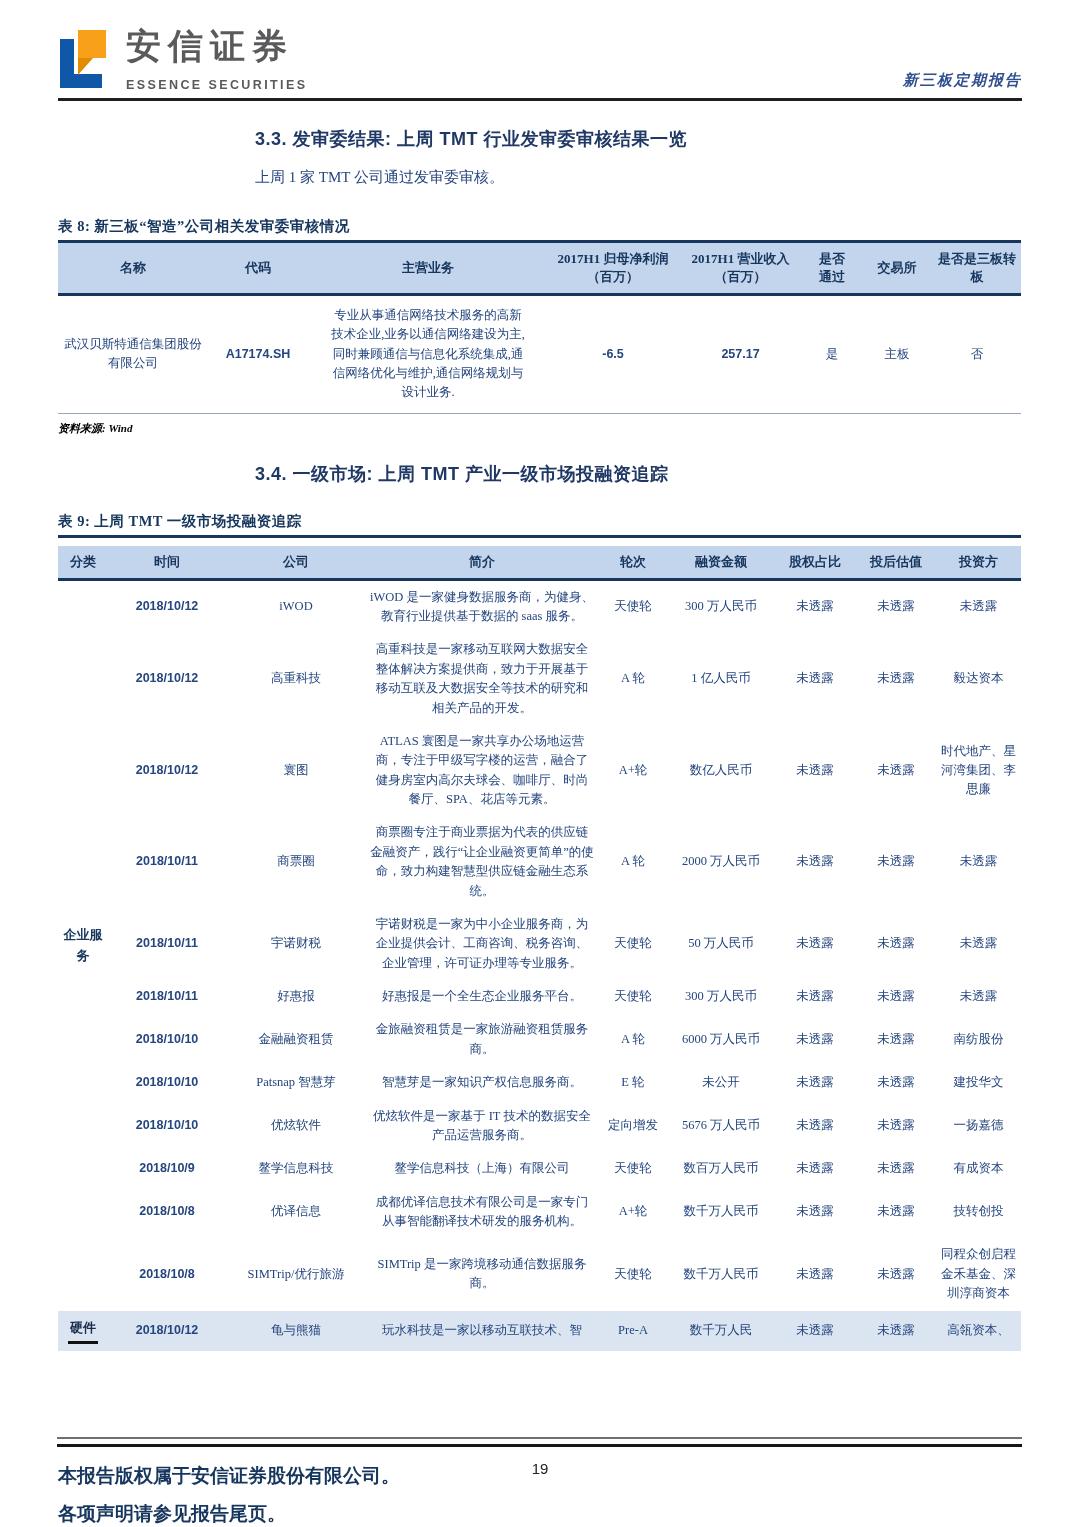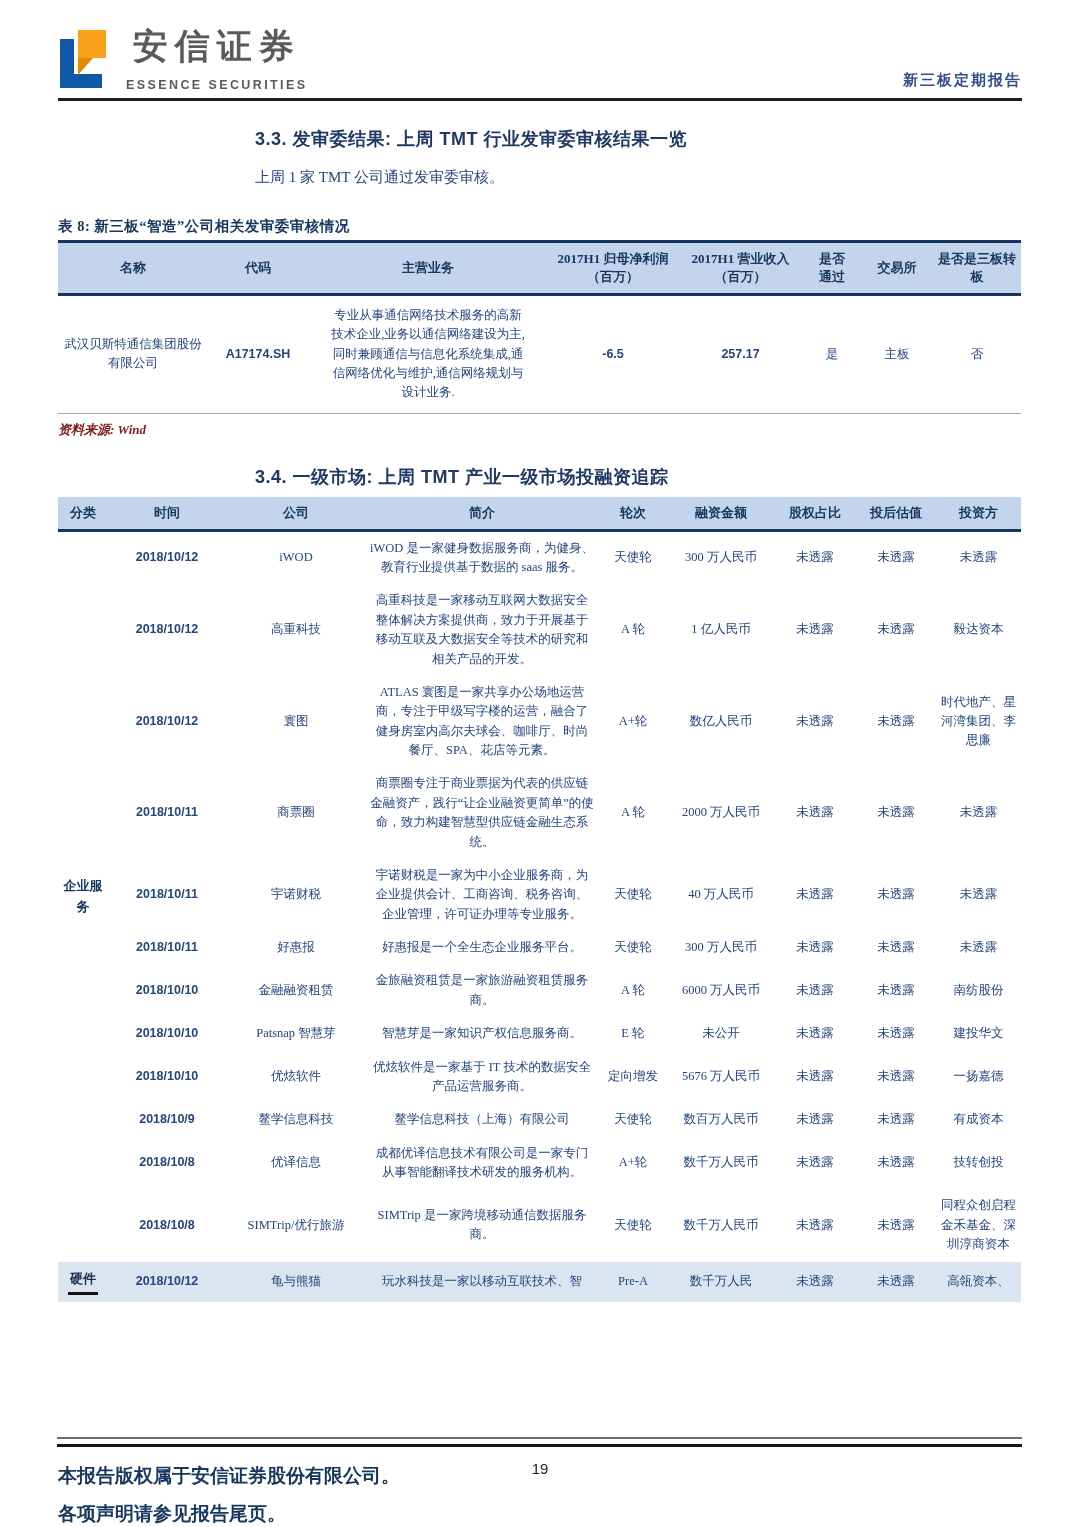--- a/index.html
+++ b/index.html
@@ -6,26 +6,26 @@
   html,body { background:#ffffff; }
   .page {
     position:relative; width:1080px; height:1527px; background:#fff;
     overflow:hidden; font-family:"Liberation Serif","DejaVu Serif",serif;
   }
   .content { position:absolute; top:0; left:0; width:1080px; height:1434px; overflow:hidden; }
 
   
   .hdr { display:flex; justify-content:space-between; align-items:flex-end; margin:28px 58px 0 58px; }
   .brand { display:flex; align-items:flex-start; gap:12px; }
-  .brand-txt { display:flex; flex-direction:column;align-items:center; }
+  .brand-txt { display:flex; flex-direction:column; }
   .brand-cn { font-family:"Liberation Sans","DejaVu Sans",sans-serif; font-size:35px; line-height:1.05;
               color:#5a5a5c; font-weight:600; letter-spacing:7px; }
   .brand-en { font-family:"Liberation Sans","DejaVu Sans",sans-serif; font-size:12.5px; color:#5a5a5c;
               font-weight:bold; letter-spacing:2.4px; margin-top:13px; }
-  .report-type { font-size:15px; color:#2f4f8f; font-weight:bold;
+  .report-type { font-size:15px; color:#2f4f8f; font-style:italic; font-weight:bold;
                  letter-spacing:2px; padding-bottom:2px; }
   .hdr-rule { height:3px; background:#1f1f1f; margin:6px 58px 0 58px; }
 
   
   .sec-title { font-family:"Liberation Sans","DejaVu Sans",sans-serif; font-size:18px; font-weight:bold;
                color:#1f3864; margin:26px 60px 0 255px; letter-spacing:0.5px; }
   .body-p { font-size:15px; color:#26457e; line-height:1.8; margin:13px 60px 0 255px; width:766px; }
   .just { text-align:justify; }
 
   
@@ -35,21 +35,21 @@
   table { border-collapse:collapse; table-layout:fixed; width:963px; margin-left:58px; }
   thead th { background:#c3d5ec; color:#17365d; font-weight:bold; font-size:13px;
              padding:7px 2px; border-bottom:3px solid #17365d; text-align:center; vertical-align:middle; }
   thead th .sub { display:block; font-weight:bold; }
   thead th .sub:empty { display:none; }
   tbody td { font-size:12.5px; color:#24457e; padding:7px 4px; text-align:center;
              vertical-align:middle; line-height:1.55; }
   .t8 tbody td { border-bottom:1.5px solid #9aa7bd; padding:10px 6px; }
   .t8 td.biz { padding:10px 22px; }
   .num { font-family:"Liberation Sans","DejaVu Sans",sans-serif; font-weight:600; font-size:12.5px; }
-  .source-note { margin:7px 12px 0 58px; font-size:13px; font-style:italic; font-weight:bold; color:#7f1d1d; }
+  .source-note { margin:7px 12px 0 58px; font-size:11px; font-style:italic; font-weight:bold; color:#000000; }
 
   
   .t9 { margin-top:8px; }
   .t9 tbody td { border:none; }
   .t9 .cat { font-weight:bold; color:#17365d; font-size:13px; }
   .hl td { background:#dbe5f2; }
   .cat-underline { display:inline-block; border-bottom:3px solid #111; padding:0 2px 3px 2px;
                    font-weight:bold; color:#1a2a4a; }
 
   
@@ -122,20 +122,21 @@
           <td>是</td>
           <td>主板</td>
           <td>否</td>
         </tr>
       </tbody>
     </table>
     <div class="source-note">资料来源: Wind</div>
 
     <div class="sec-title" style="">3.4. 一级市场: 上周 TMT 产业一级市场投融资追踪</div>
 
+    <div class="tbl-caption">表 9: 上周 TMT 一级市场投融资追踪</div>
     <table class="t9">
       <colgroup>
         <col style="width:50px">
           <col style="width:118px">
           <col style="width:140px">
           <col style="width:232px">
         <col style="width:70px">
           <col style="width:106px">
           <col style="width:82px">
           <col style="width:80px">
@@ -194,21 +195,21 @@
           <td>2000 万人民币</td>
           <td>未透露</td>
           <td>未透露</td>
           <td>未透露</td>
         </tr>
         <tr>
           <td class="num">2018/10/11</td>
           <td>宇诺财税</td>
           <td>宇诺财税是一家为中小企业服务商，为企业提供会计、工商咨询、税务咨询、企业管理，许可证办理等专业服务。</td>
           <td>天使轮</td>
-          <td>40 万人民币</td>
+          <td>50 万人民币</td>
           <td>未透露</td>
           <td>未透露</td>
           <td>未透露</td>
         </tr>
         <tr>
           <td class="num">2018/10/11</td>
           <td>好惠报</td>
           <td>好惠报是一个全生态企业服务平台。</td>
           <td>天使轮</td>
           <td>300 万人民币</td>

